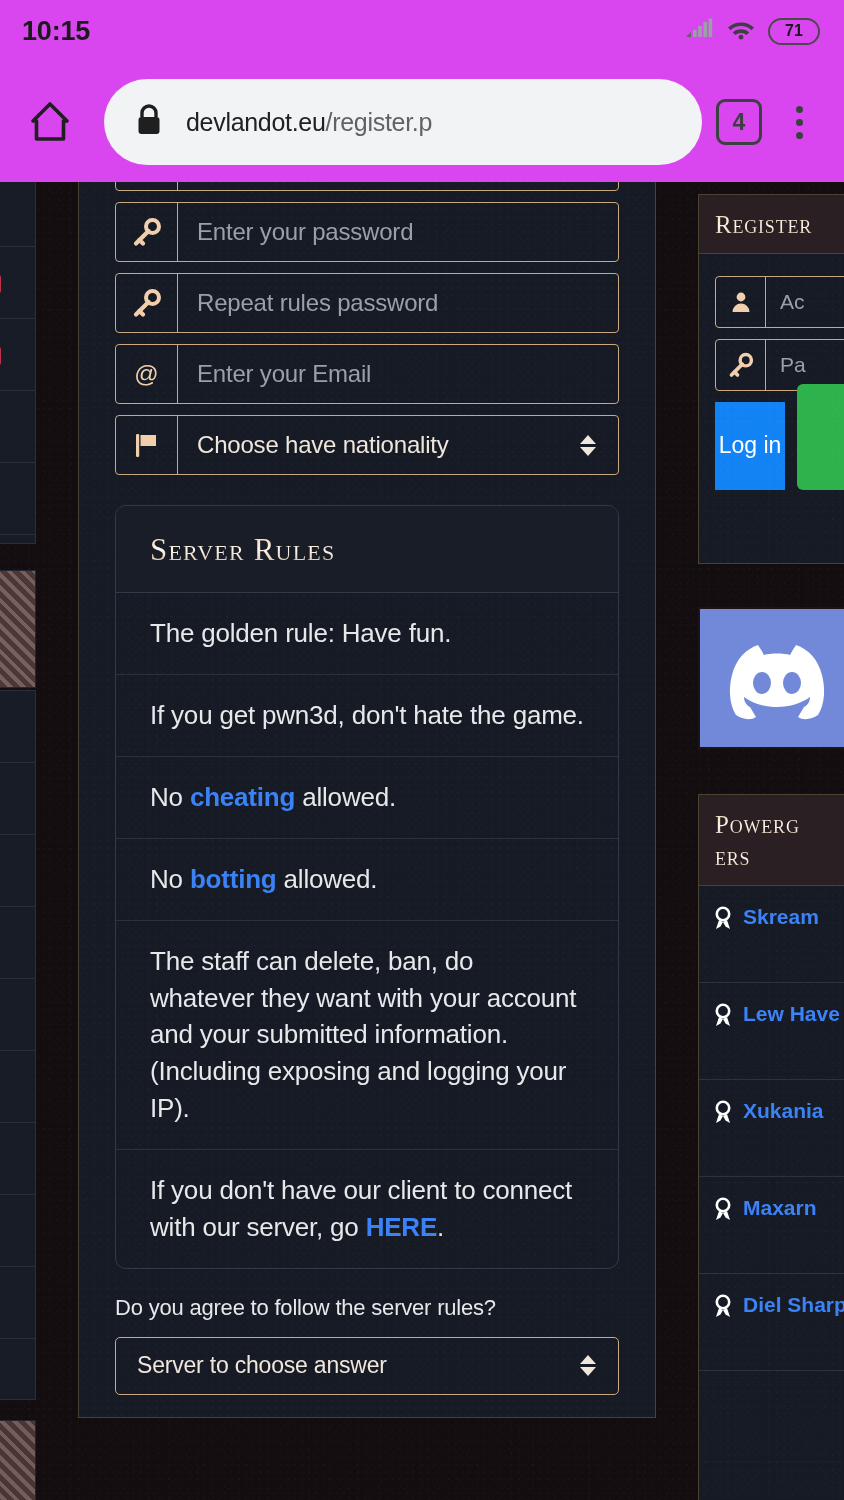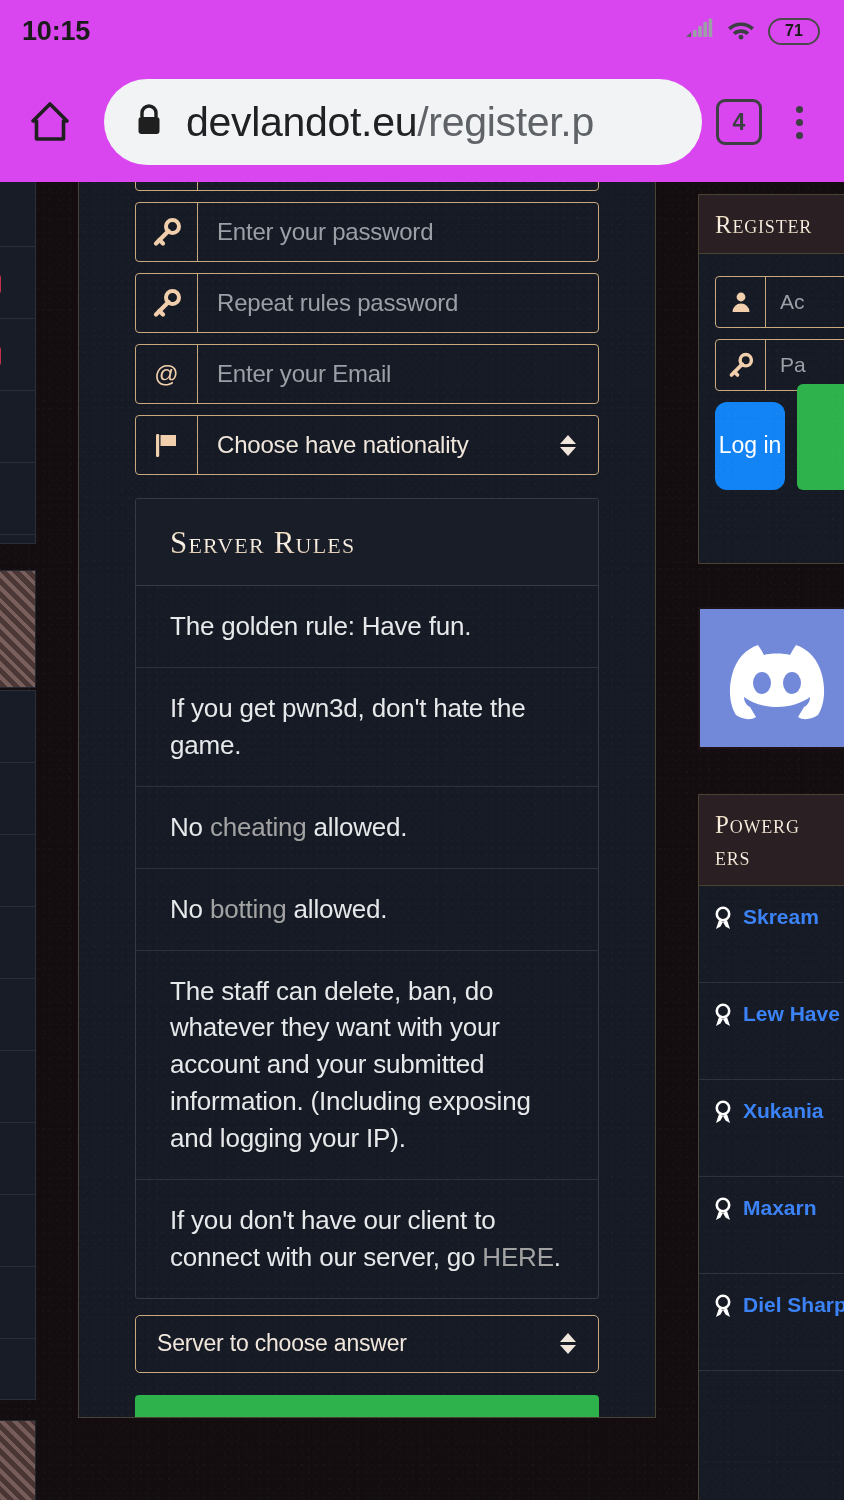--- a/index.html
+++ b/index.html
@@ -83,21 +83,21 @@
     border-radius: 43px;
     display: flex;
     align-items: center;
     padding: 0 30px;
     overflow: hidden;
   }
 
   .lock-icon { flex-shrink: 0; margin-right: 22px; }
 
   .omnibox-url {
-    font-size: 41px;
+    font-size: 25px;
     color: #202124;
     white-space: nowrap;
     letter-spacing: -0.3px;
   }
   .omnibox-url .path { color: #5f6368; }
 
   .tab-count {
     width: 46px; height: 46px;
     border: 3.5px solid #3c4043;
     border-radius: 9px;
@@ -194,21 +194,21 @@
     left: 78px;
     width: 578px;
     height: 1238px;
     background: #151a24;
     border: 1px solid #4a4233;
     overflow: hidden;
   }
 
   .form-inner {
     position: relative;
-    padding: 0 56px;
+    padding: 0 36px;
     z-index: 2;
   }
 
   
   .input-row.partial {
     height: 16px;
     margin-top: -6px;
     overflow: hidden;
   }
 
@@ -257,23 +257,23 @@
   .caret-up, .caret-dn {
     width: 0; height: 0;
     border-left: 8px solid transparent;
     border-right: 8px solid transparent;
   }
   .caret-up { border-bottom: 9px solid #f0e6dc; }
   .caret-dn { border-top: 9px solid #f0e6dc; }
 
   
   .rules-box {
-    margin-top: 23px;
+    margin-top: 30px;
     border: 1px solid #333a47;
-    border-radius: 3px;
+    border-radius: 11px;
     overflow: hidden;
   }
 
   .rules-header {
     padding: 26px 34px 24px;
     border-bottom: 1px solid #333a47;
     background: #181d28;
   }
 
   .rules-title {
@@ -291,21 +291,21 @@
   .rule-item {
     padding: 22px 34px;
     border-bottom: 1px solid #2b323e;
     font-size: 26px;
     line-height: 1.42;
     color: #e6e8ea;
     letter-spacing: -0.2px;
   }
   .rule-item:last-child { border-bottom: none; }
 
-  .hl { color: #a3a3a3; font-weight: normal; }
+  .hl { color: #3b82f6; font-weight: bold; }
 
   
   .agree-question {
     margin-top: 26px;
     font-size: 22px;
     color: #e6e8ea;
     letter-spacing: -0.2px;
   }
 
   .agree-select {
@@ -403,21 +403,21 @@
   }
 
   .login-btns {
     display: flex;
     gap: 12px;
     margin-top: 10px;
   }
   .btn-login {
     width: 70px; height: 88px;
     background: #1283f5;
-    border-radius: 12px;
+    border-radius: 0;
     display: flex; align-items: center; justify-content: center;
     text-align: center;
     font-size: 23px;
     color: #ffffff;
     line-height: 1.28;
   }
   .btn-register {
     width: 74px; height: 106px;
     background: #2eb24b;
     border-radius: 6px;
@@ -645,20 +645,21 @@
 
         <div class="rule-item">
           <span>The staff can delete, ban, do whatever they want with your account and your submitted information. (Including exposing and logging your IP).</span>
         </div>
 
         <div class="rule-item">
           <span>If you don't have our client to connect with our server, go </span><span class="hl">HERE</span><span>.</span>
         </div>
       </div>
 
+      <div class="agree-question">Do you agree to follow the server rules?</div>
 
       <div class="agree-select">
         <span class="txt">Server to choose answer</span>
         <span class="select-caret">
           <span class="caret-up"></span>
           <span class="caret-dn"></span>
         </span>
       </div>
 
       <div class="create-btn">

